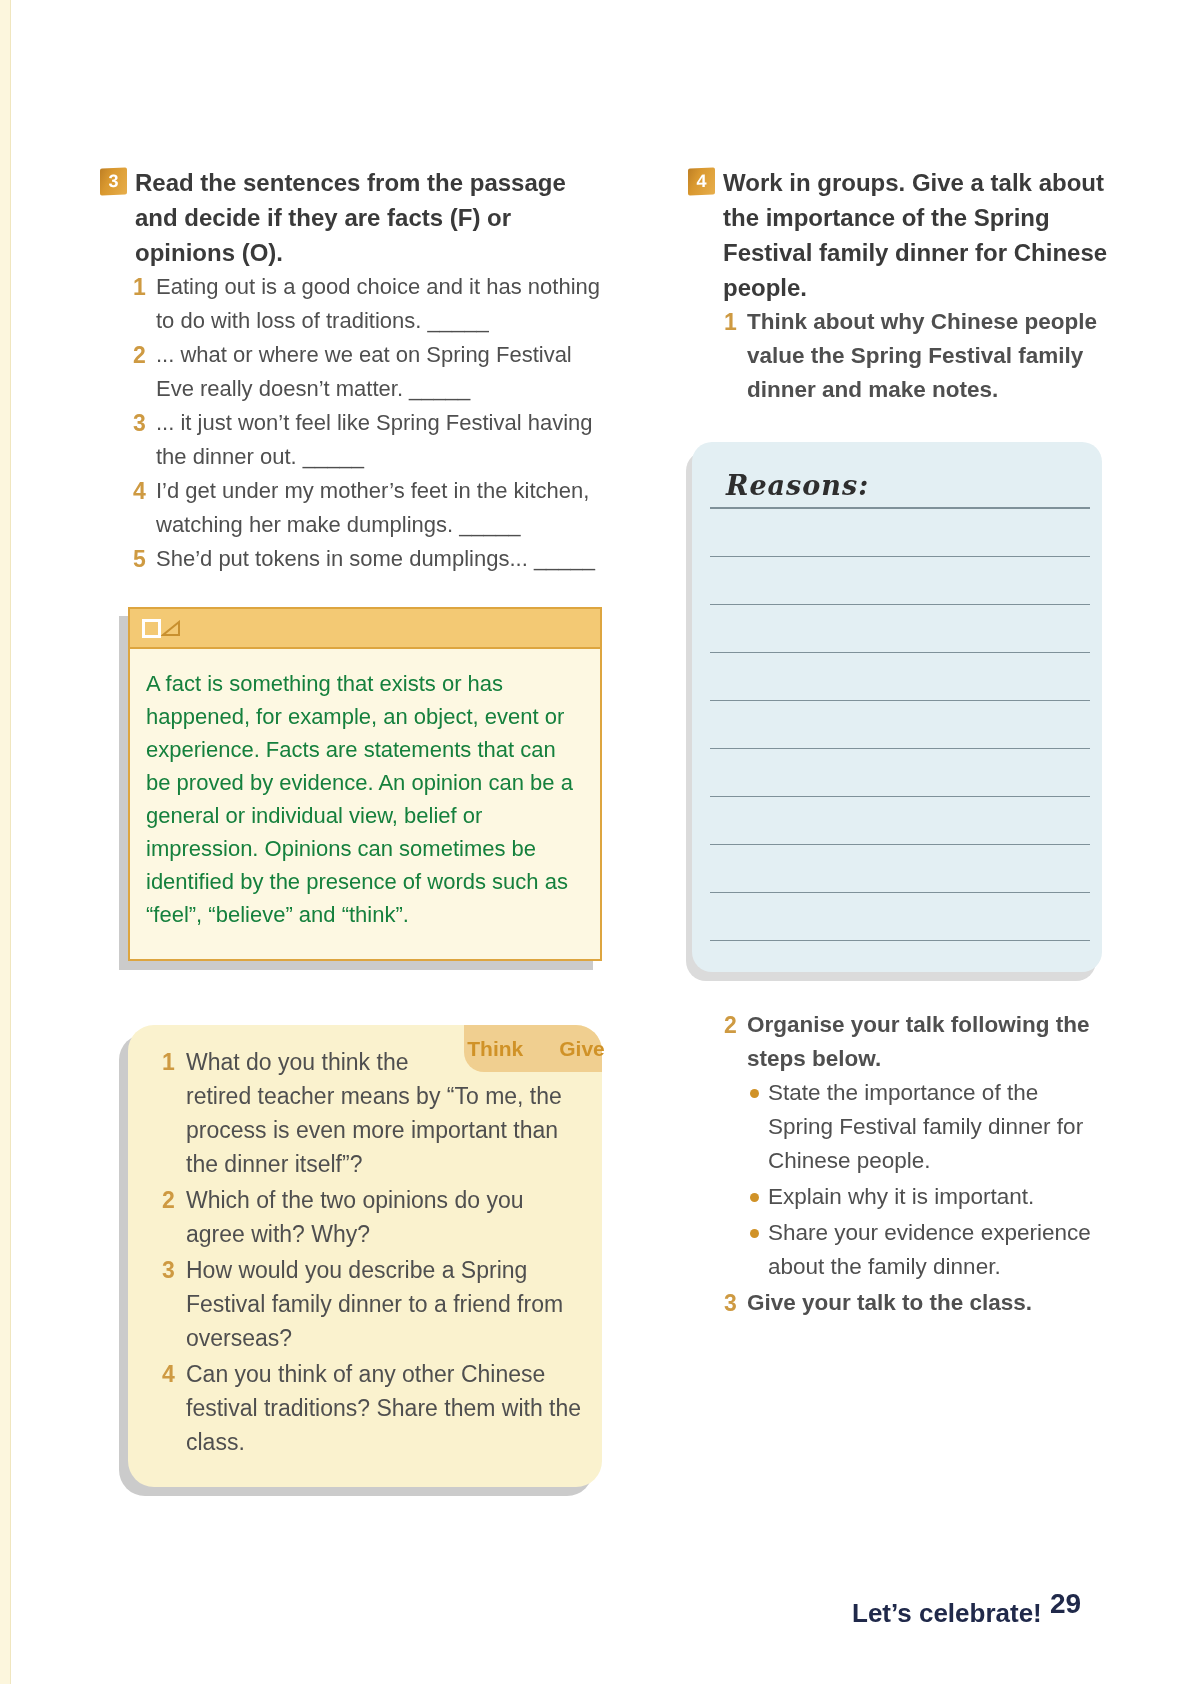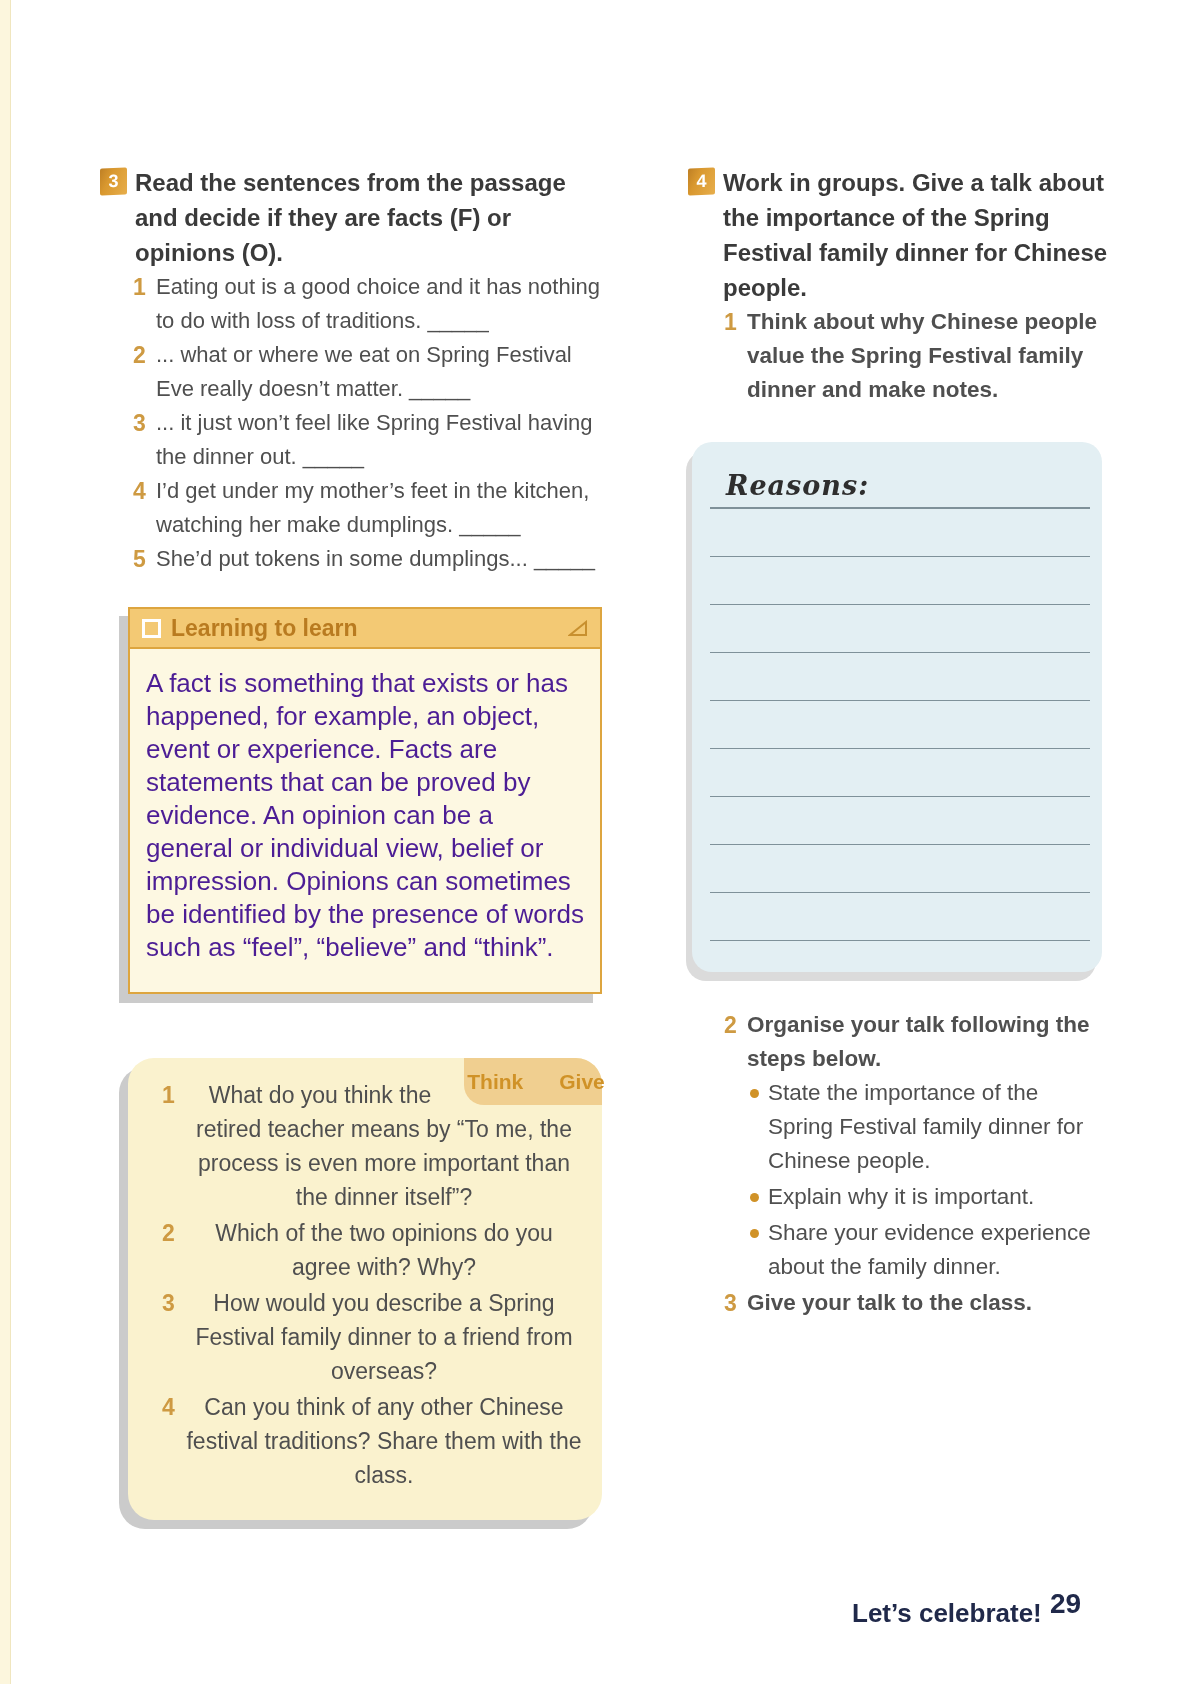--- a/index.html
+++ b/index.html
@@ -48,39 +48,39 @@
   .lb-header{
     height:40px;background:#F3C974;display:flex;align-items:center;
     padding:0 12px;border-bottom:2px solid #DDA53F;box-sizing:border-box;
   }
   .lb-square{
     width:13px;height:13px;border:3px solid #ffffff;background:transparent;flex:none;
   }
   .lb-title{margin-left:10px;font-size:23px;font-weight:bold;color:#B97B20;flex:1;}
   .lb-tri{flex:none;}
   .lb-body{
-    padding:18px 16px 28px 16px;font-size:26px;line-height:33px;color:#4c1d95;
+    padding:18px 16px 28px 16px;font-size:22px;line-height:33px;color:#15803d;
   }
 
   
   .think-box{
     position:relative;margin:64px 0 0 28px;width:474px;box-sizing:border-box;
     background:#FAF2CE;border-radius:26px;box-shadow:-9px 9px 0 #CBCBCB;
     padding:20px 20px 26px 22px;
   }
   .ts-badge{
     position:absolute;top:0;right:0;width:132px;height:47px;
     background:#F0CF90;border-radius:0 26px 0 20px;
     display:flex;align-items:center;justify-content:center;gap:18px;
     font-size:21px;font-weight:bold;color:#D09227;padding-left:6px;
   }
   .ts-questions{padding-left:12px;}
   .q{display:flex;margin-bottom:2px;}
   .q .num{flex:none;width:24px;color:#CE9A42;font-weight:bold;font-size:23px;line-height:34px;}
-  .q .txt{flex:1;display:block;color:#4F4F4F;font-size:23px;line-height:34px;text-align:center;}
+  .q .txt{flex:1;display:block;color:#4F4F4F;font-size:23px;line-height:34px;}
   .ts-spacer{float:right;width:128px;height:34px;}
 
   
   .reasons-box{
     margin:35px 16px 0 4px;width:410px;box-sizing:border-box;height:530px;
     background:#E3EFF3;border-radius:20px;box-shadow:-6px 9px 0 #DBDBDB;
     padding:28px 12px 0 18px;
   }
   .reasons-first{
     height:37px;border-bottom:2px solid #7F9199;
@@ -134,21 +134,20 @@
     </div>
     <div class="num-item">
       <span class="num">5</span>
       <span class="txt">She’d put tokens in some dumplings... _____</span>
     </div>
   </div>
 
   <div class="learning-box">
     <div class="lb-header">
       <span class="lb-square"></span>
-      <span class="lb-title">Learning to learn</span>
       <svg class="lb-tri" width="20" height="17" viewBox="0 0 20 17">
         <polygon points="2,15 18,15 18,2" fill="none" stroke="#C8902F" stroke-width="2"></polygon>
       </svg>
     </div>
     <div class="lb-body">A fact is something that exists or has happened, for example, an object, event or experience. Facts are statements that can be proved by evidence. An opinion can be a general or individual view, belief or impression. Opinions can sometimes be identified by the presence of words such as “feel”, “believe” and “think”.</div>
   </div>
 
   <div class="think-box">
     <div class="ts-badge">
       <span>Think</span>

